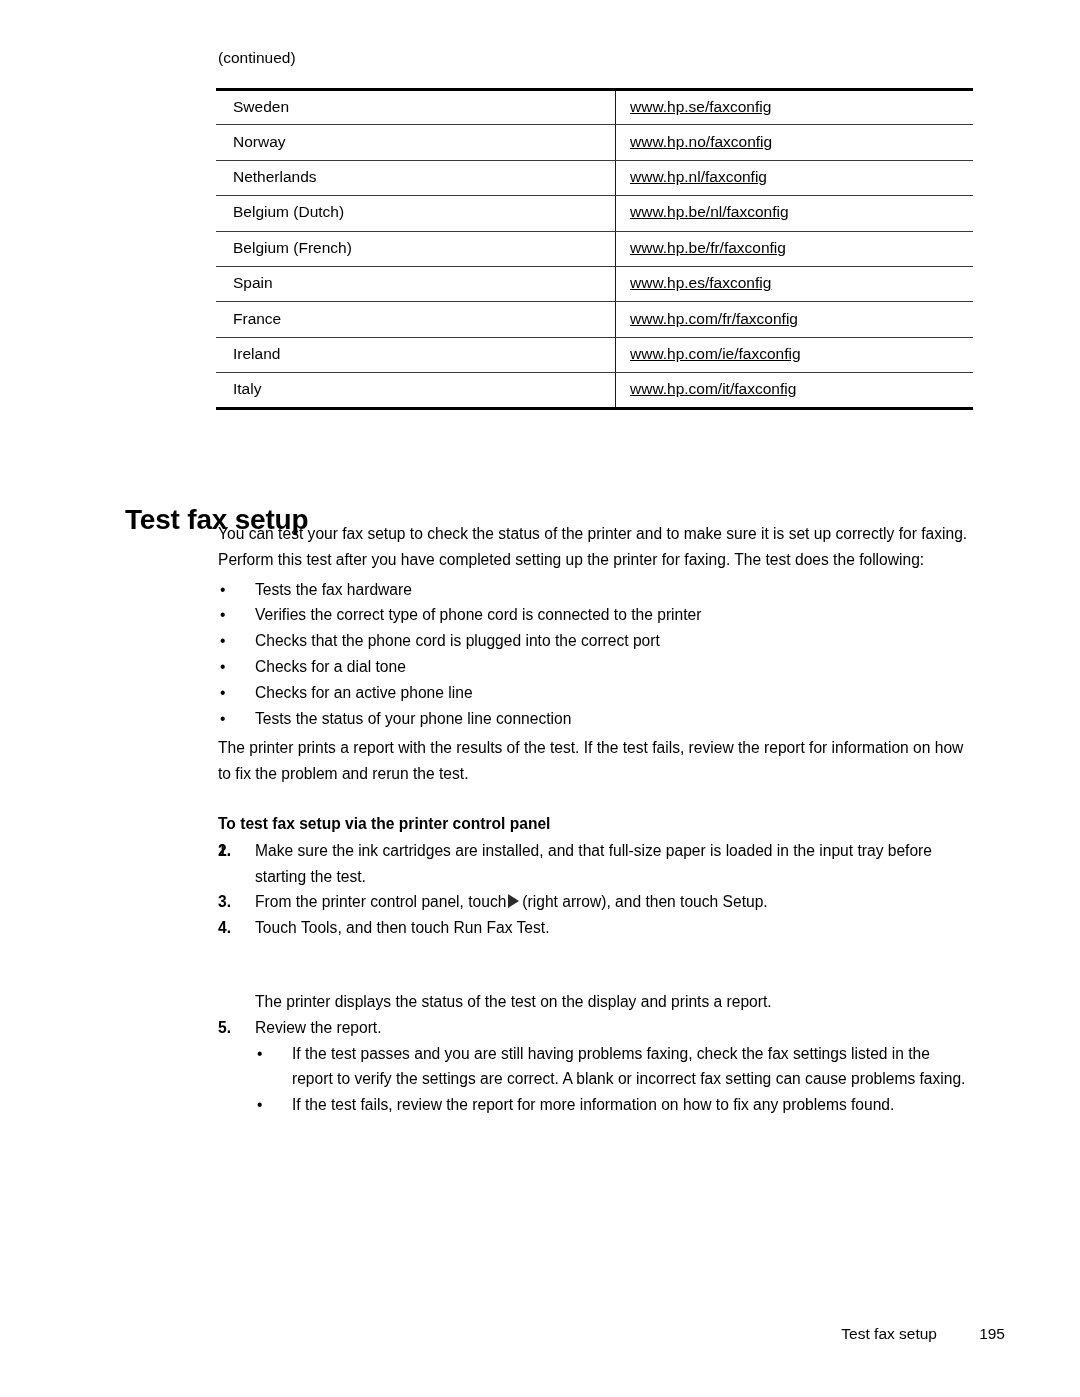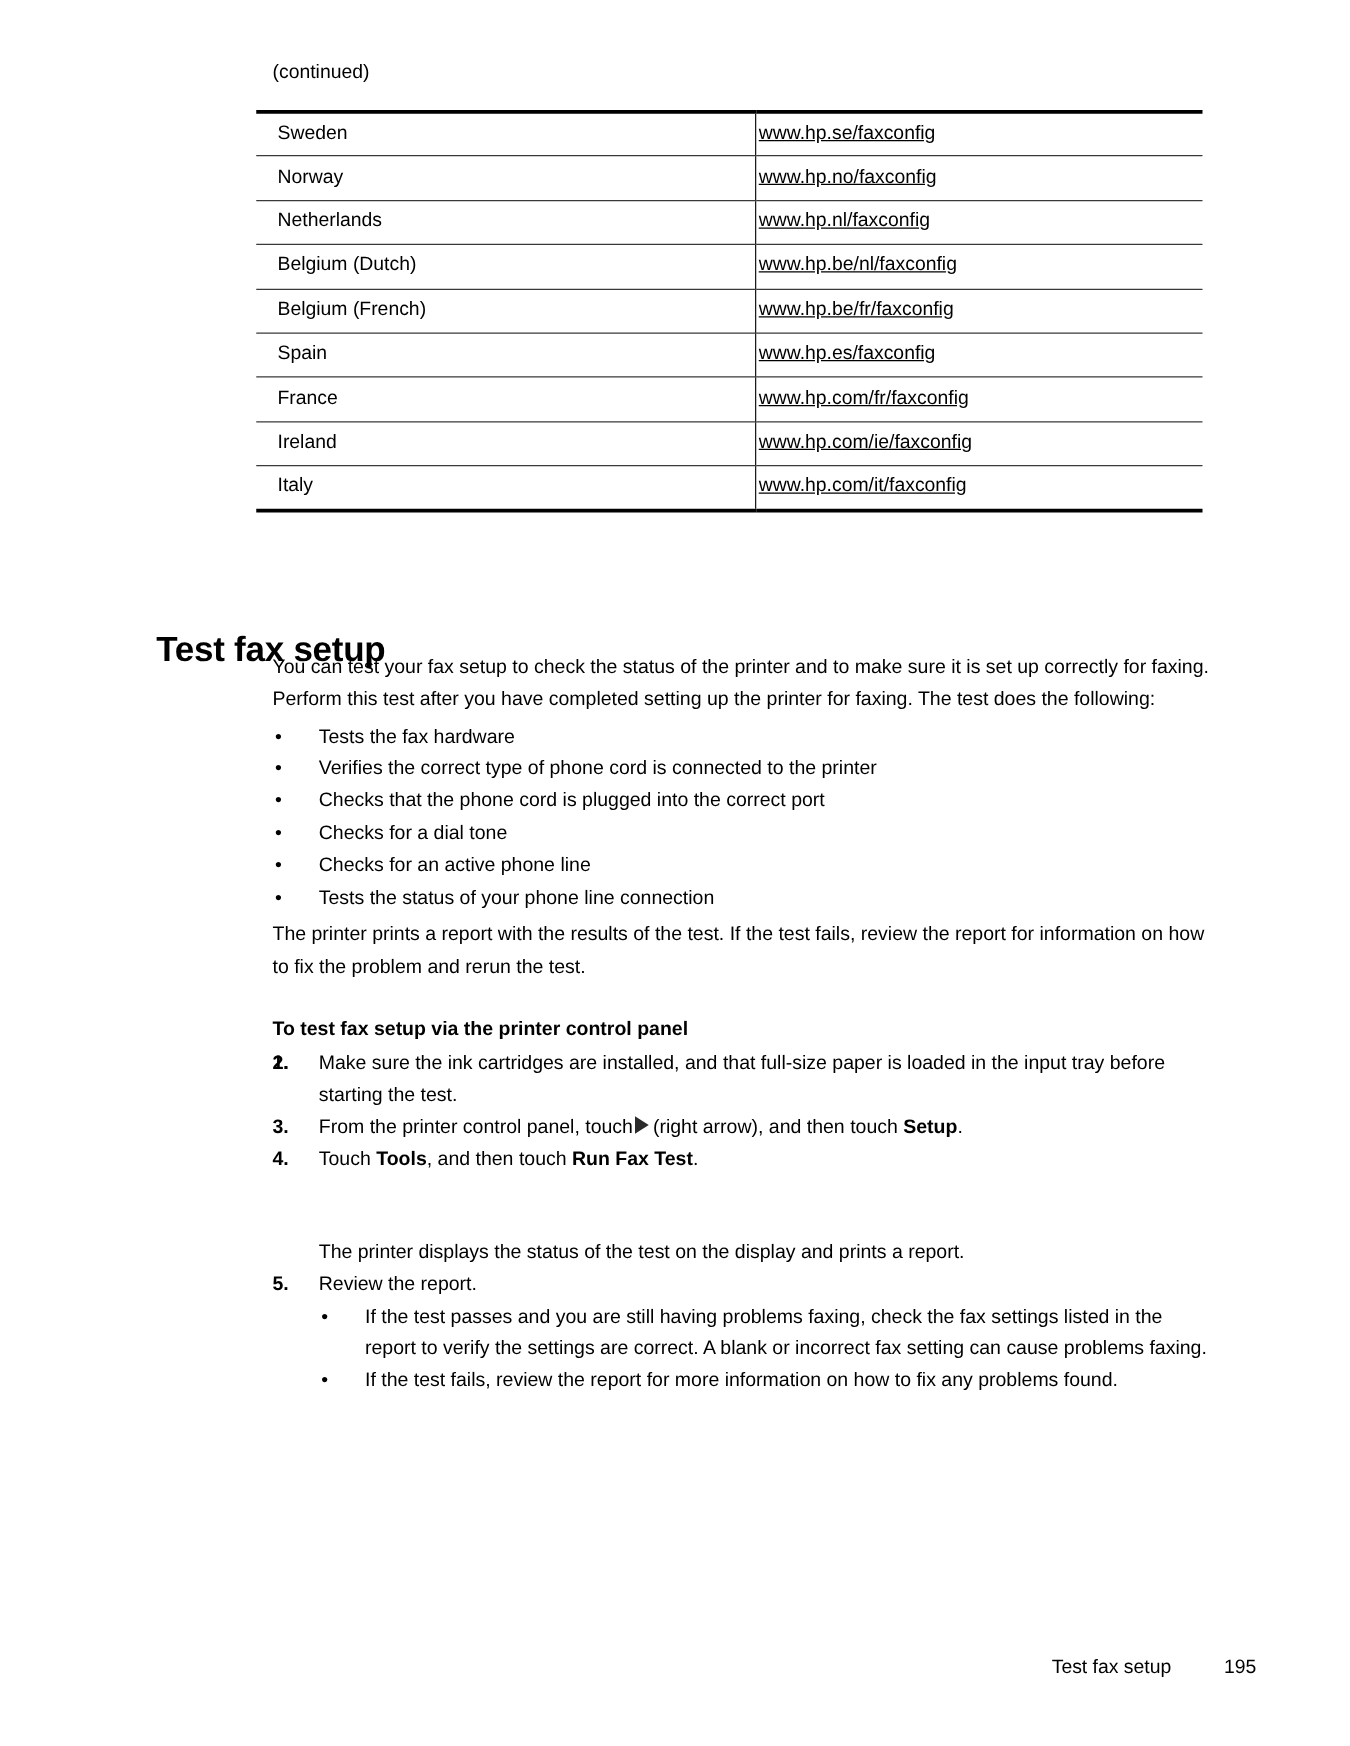--- a/index.html
+++ b/index.html
@@ -31,21 +31,21 @@
     left: 218px;
     top: 48px;
     font-size: 15.5px;
     line-height: 19px;
     color: #000;
     white-space: nowrap;
   }
 
   .fax-table {
     position: absolute;
-    left: 205px;
+    left: 216px;
     top: 88px;
     width: 757px;
     border-collapse: collapse;
     table-layout: fixed;
   }
   .fax-table tr {
     height: 35.4px;
   }
   .fax-table td {
     border-bottom: 1.4px solid #3a3a3a;
@@ -53,21 +53,21 @@
     font-size: 15.5px;
     padding: 0 0 3px 0;
     line-height: 19px;
   }
   .fax-table td.country {
     width: 382px;
     padding-left: 17px;
     border-right: 1.4px solid #1a1a1a;
   }
   .fax-table td.url {
-    padding-left: 2px;
+    padding-left: 14px;
   }
   .fax-table tr:first-child td {
     border-top: 3.6px solid #000000;
   }
   .fax-table tr:last-child td {
     border-bottom: 3.6px solid #000000;
   }
   .url-link {
     text-decoration: underline;
     color: #000;
@@ -165,21 +165,21 @@
     padding-left: 37px;
     line-height: 25.8px;
   }
   .sub-bullet-list li .bullet-dot {
     position: absolute;
     left: 2px;
     top: 0;
     line-height: 25.8px;
   }
 
-  b, .bold { font-weight: bold; }
+  b, .bold { font-weight: normal; }
 
   .arrow-icon {
     display: inline-block;
     width: 0;
     height: 0;
     border-top: 7px solid transparent;
     border-bottom: 7px solid transparent;
     border-left: 11px solid #2b2b2b;
     vertical-align: -1px;
     margin: 0 3px 0 2px;

